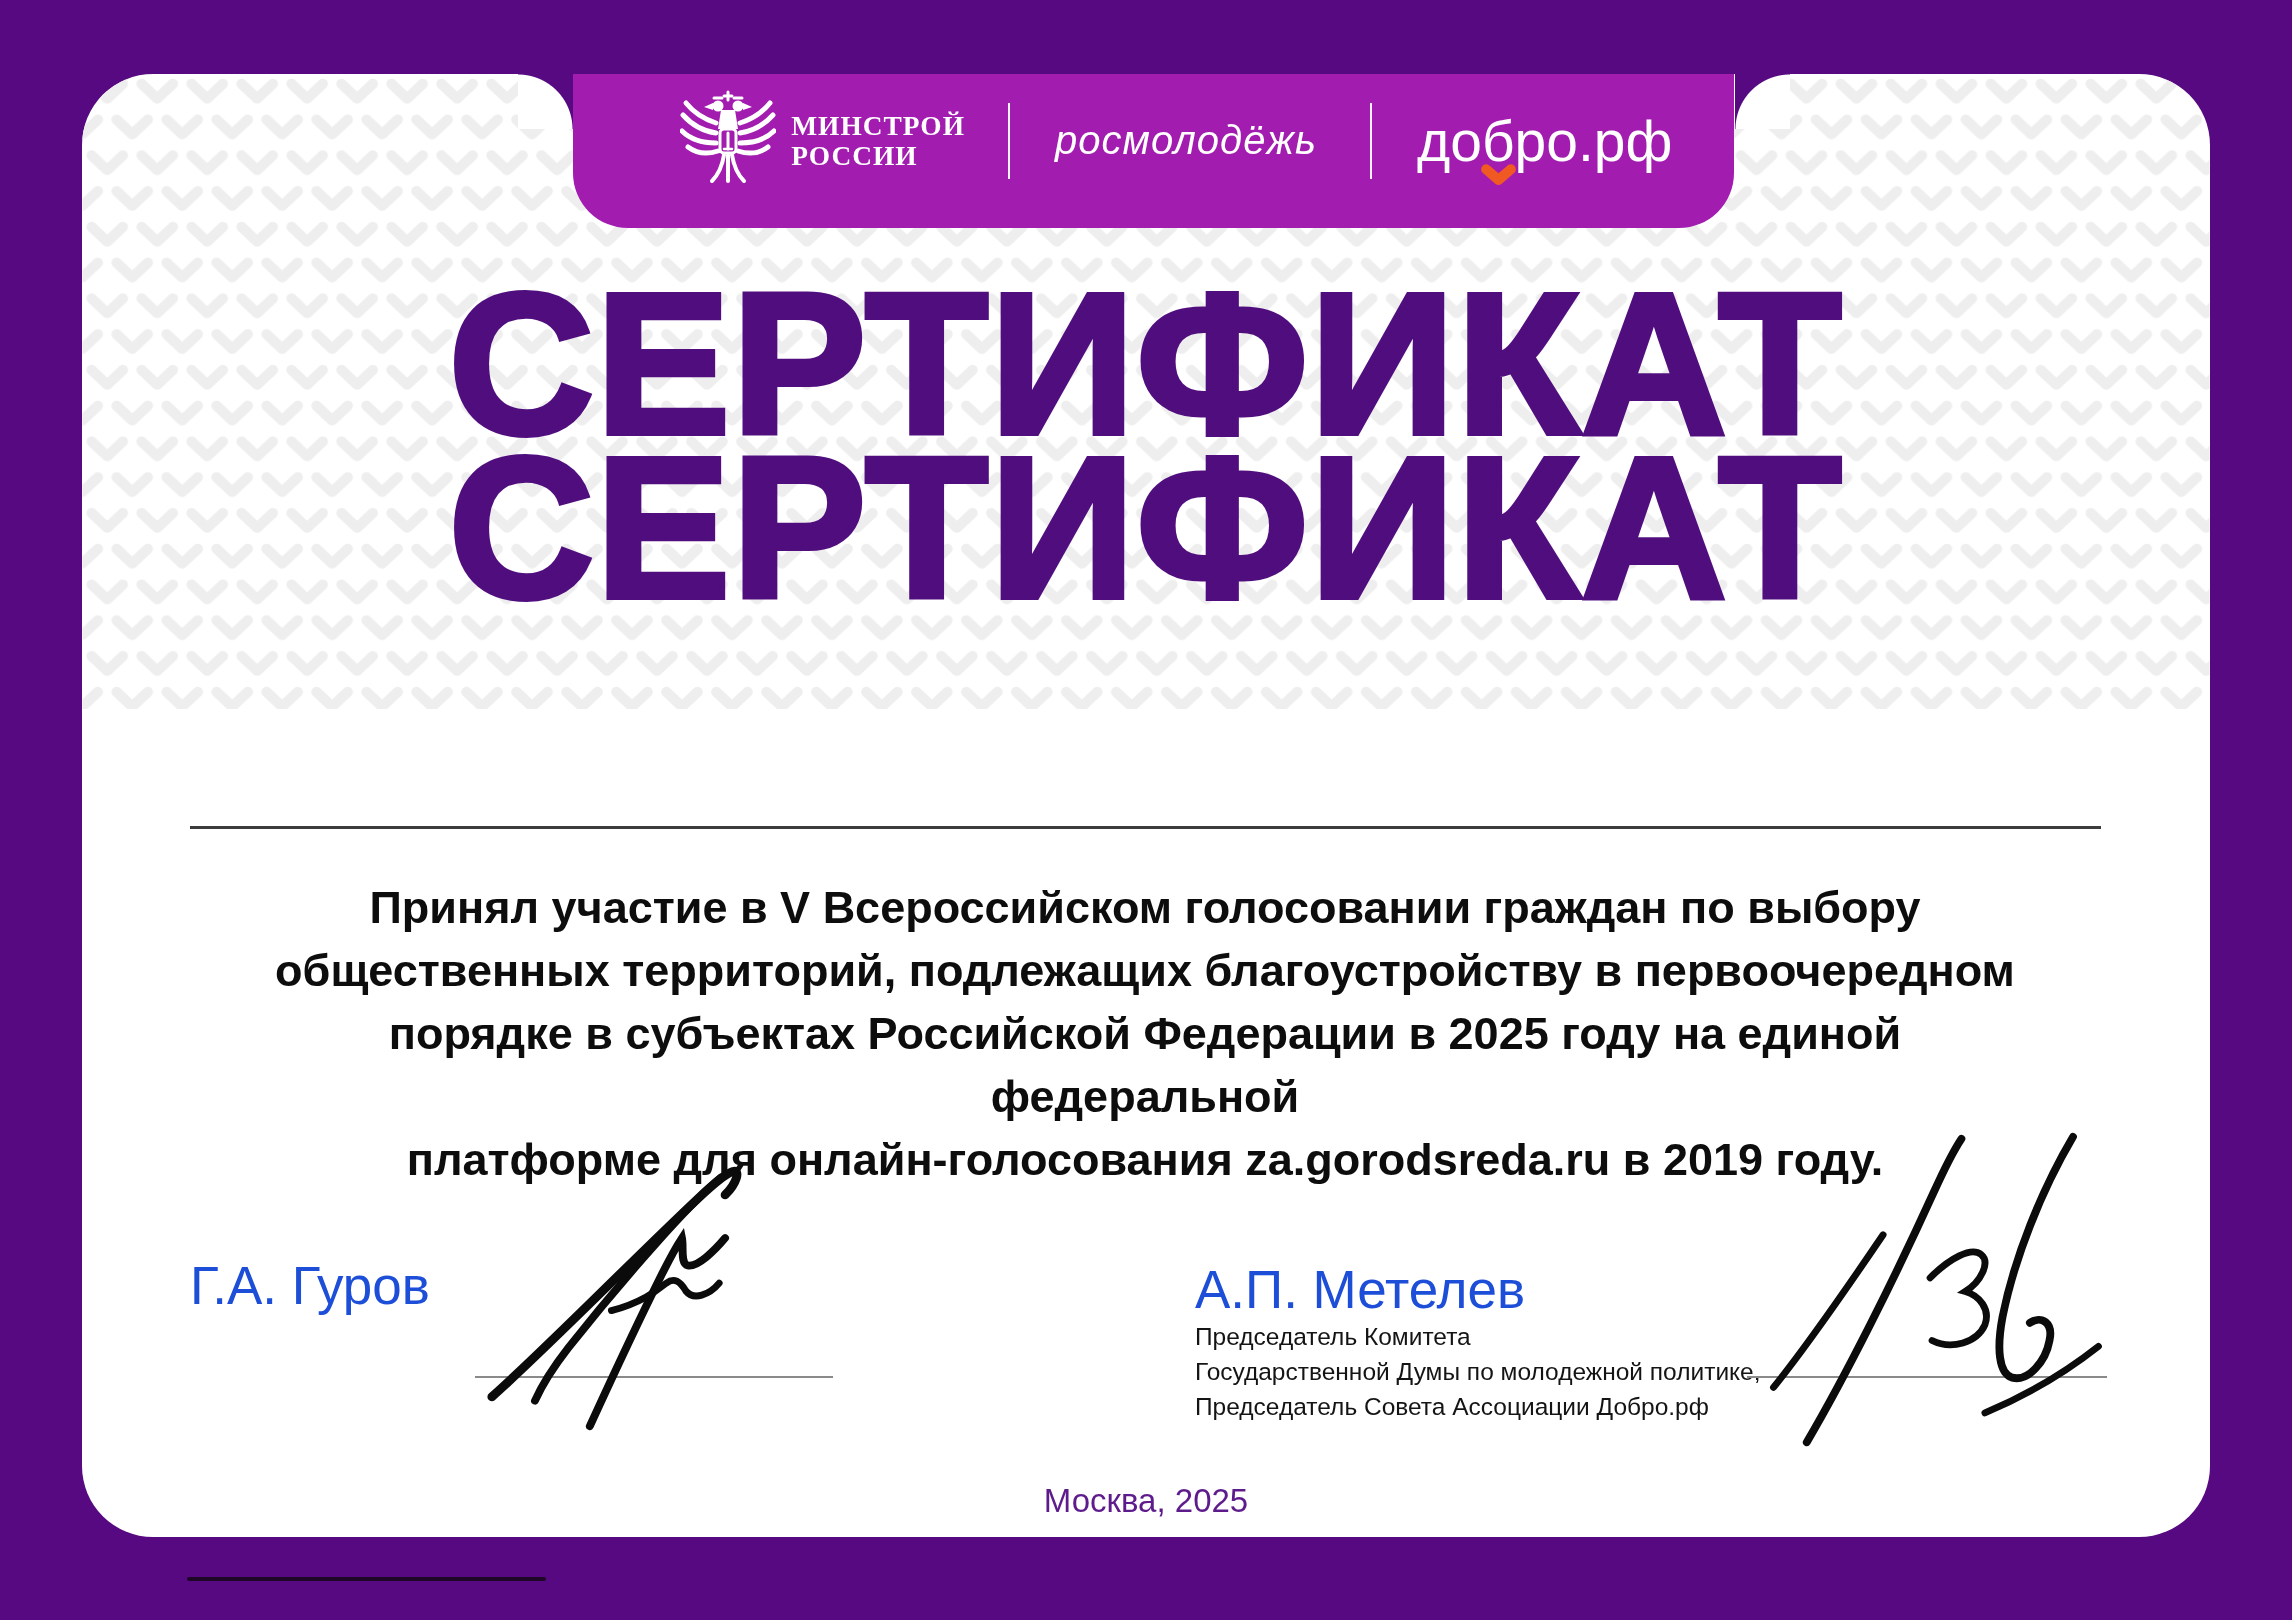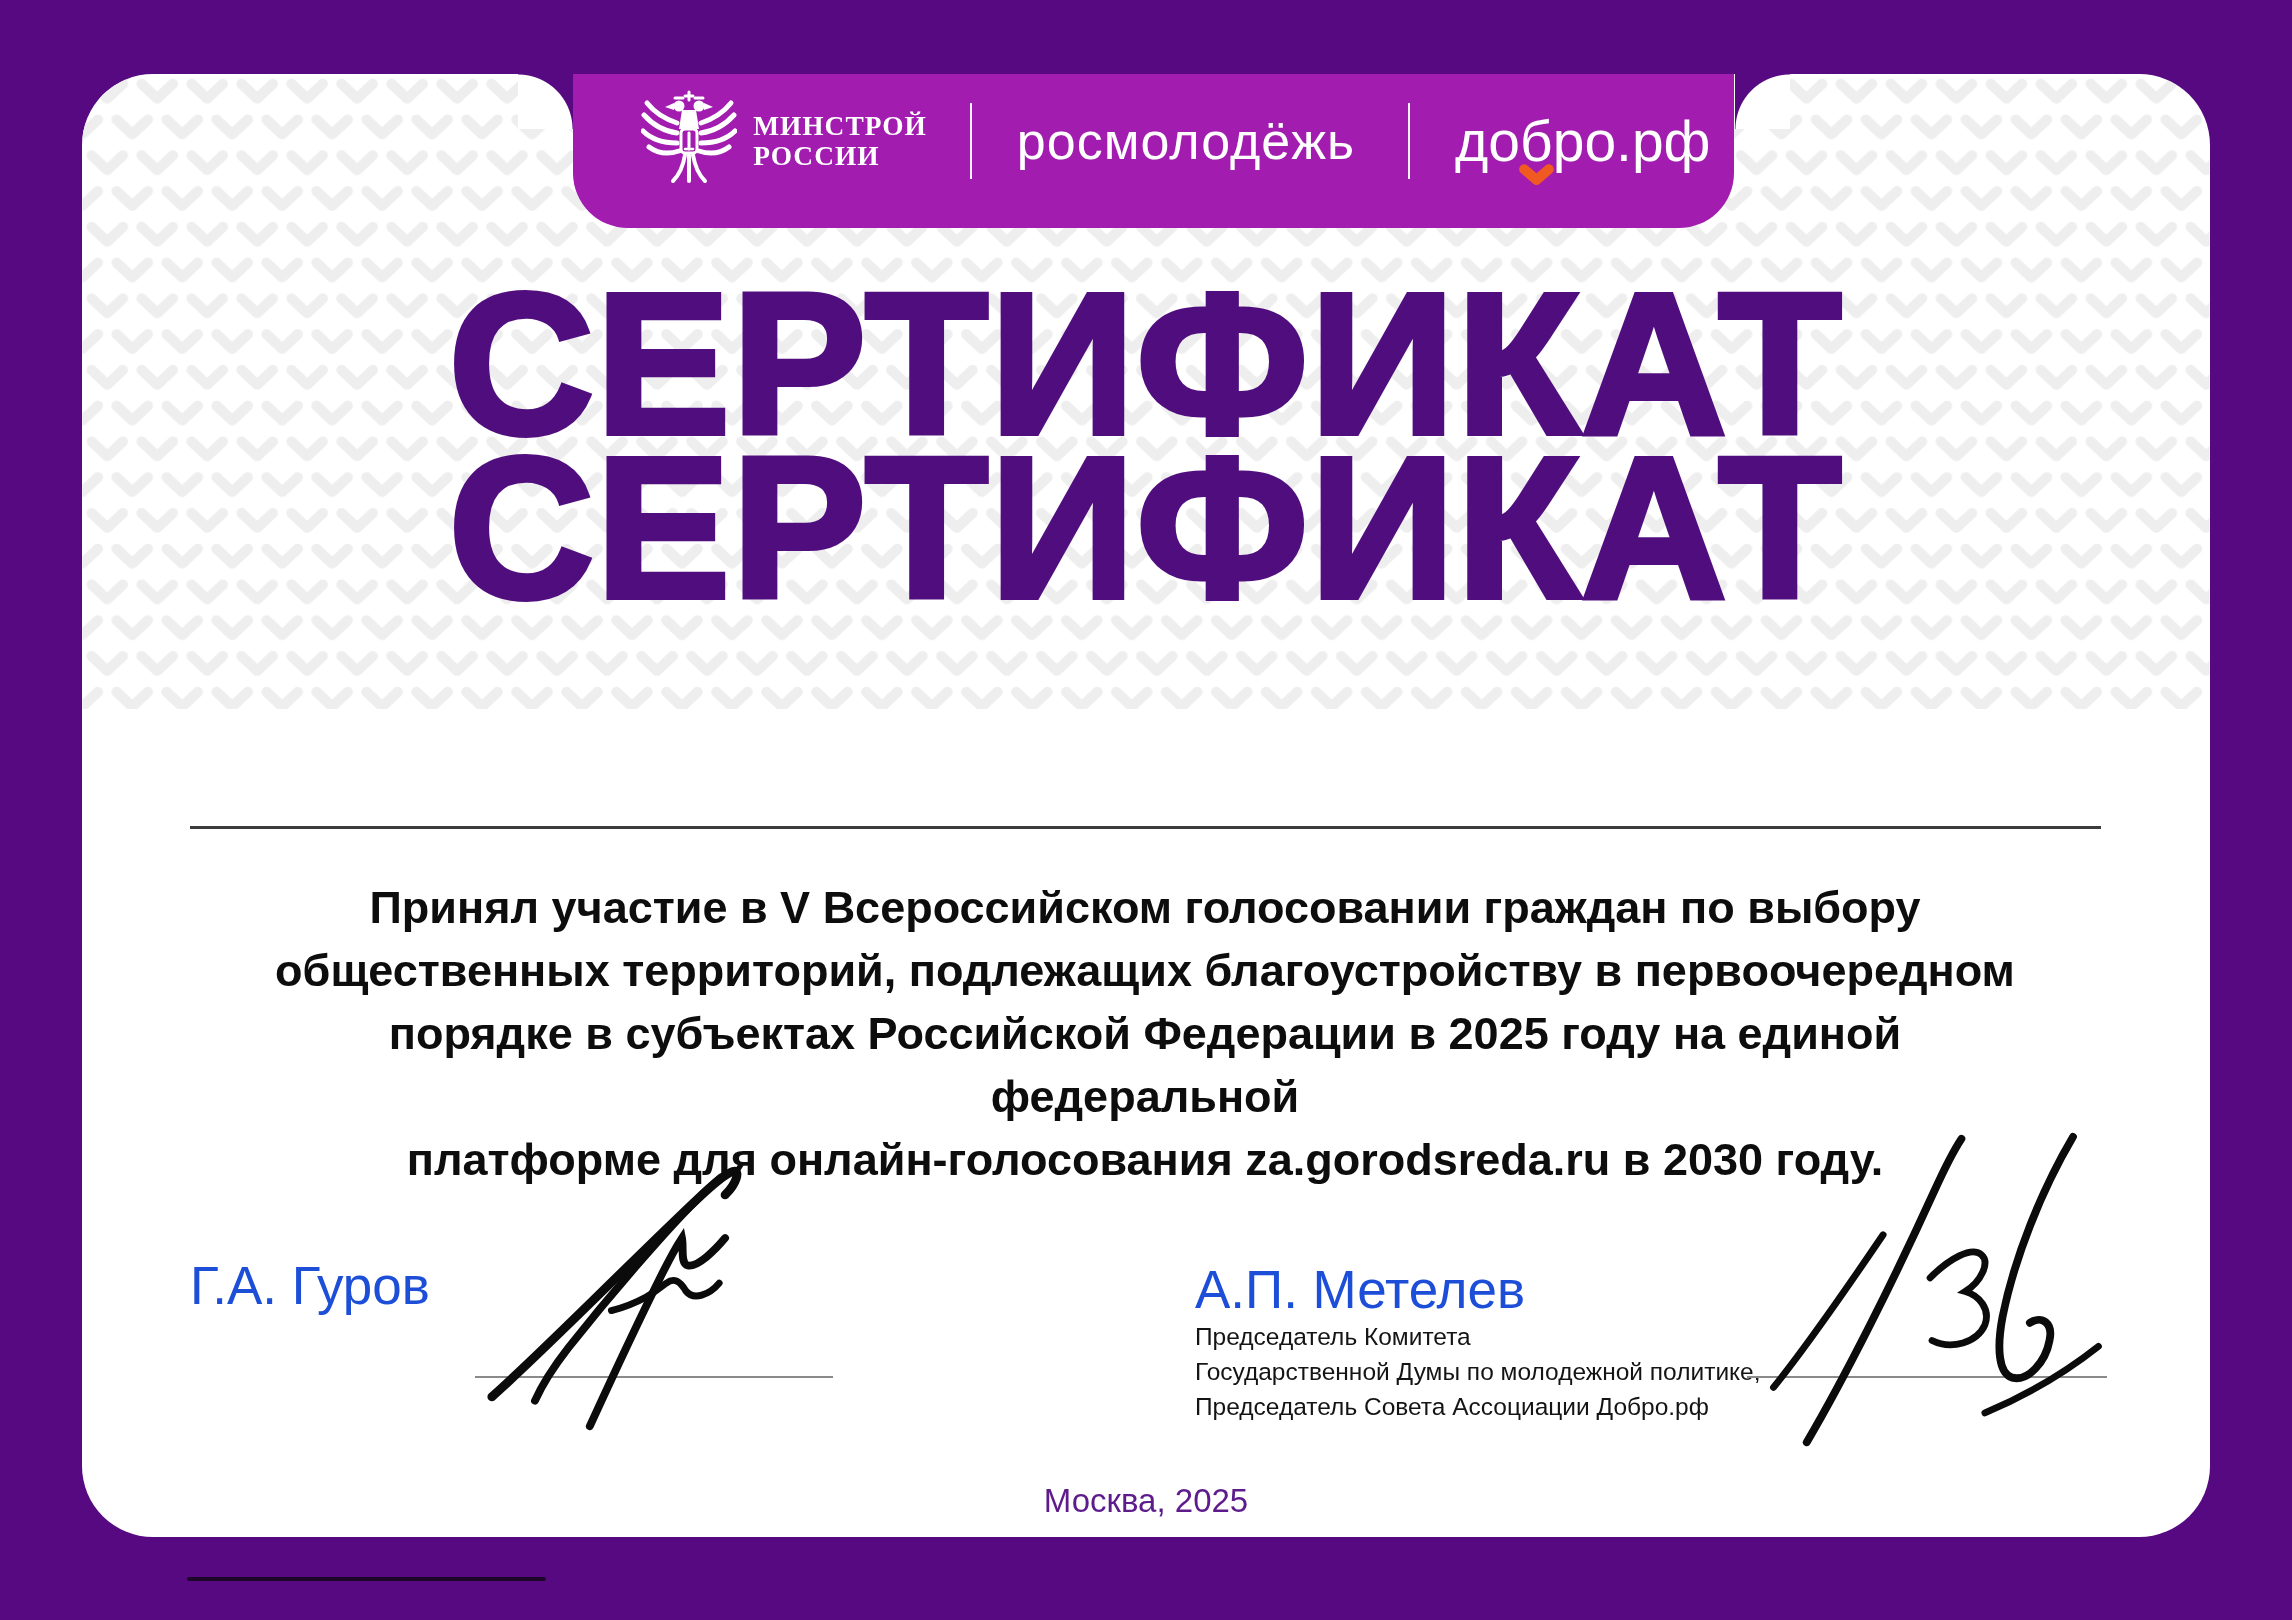--- a/index.html
+++ b/index.html
@@ -59,21 +59,21 @@
   }
   .banner-divider{
     width:2px;height:76px;
     background:rgba(255,255,255,0.95);
     flex:0 0 auto;
   }
   .div1{margin-left:43px;}
   .div2{margin-left:53px;}
   .rosmol{
     margin-left:45px;
-    color:#fff;font-size:52px;font-weight:400;letter-spacing:1px;
+    color:#fff;font-size:40px;font-weight:400;letter-spacing:1px;font-style:italic;
   }
   .dobro{
     position:relative;
     margin-left:45px;
     color:#fff;font-size:57px;font-weight:normal;letter-spacing:0px;
   }
   .dobro-heart{
     position:absolute;left:63px;bottom:-13.7px;
   }
   
@@ -218,21 +218,21 @@
       <div>СЕРТИФИКАТ</div>
       <div>СЕРТИФИКАТ</div>
     </div>
 
     <div class="name-underline"></div>
 
     <div class="body-text">
       <div>Принял участие в V Всероссийском голосовании граждан по выбору</div>
       <div>общественных территорий, подлежащих благоустройству в первоочередном</div>
       <div>порядке в субъектах Российской Федерации в 2025 году на единой федеральной</div>
-      <div>платформе для онлайн-голосования za.gorodsreda.ru в 2030 году.</div>
+      <div>платформе для онлайн-голосования za.gorodsreda.ru в 2019 году.</div>
     </div>
 
     <div class="sig-name sig-name-left">Г.А. Гуров</div>
     <div class="sig-line sig-line-left"></div>
     <svg class="scribble scribble-left" width="314" height="294" viewBox="0 0 320 300" xmlns="http://www.w3.org/2000/svg">
       <g stroke="#0b0b0b" fill="none" stroke-linecap="round">
         <path d="M18 258 C70 212 160 120 228 56 C244 41 258 30 264 28 C272 26 268 40 256 52" stroke-width="9"></path>
         <path d="M252 34 C220 60 150 140 96 208 C82 226 70 244 62 262" stroke-width="8"></path>
         <path d="M118 288 C140 240 168 180 192 132 C200 116 208 102 212 96 C214 106 210 122 218 124 C228 126 246 108 256 96" stroke-width="8"></path>
         <path d="M140 170 C170 162 186 150 196 142 C204 136 210 140 216 150 C224 160 240 154 250 142" stroke-width="7"></path>

